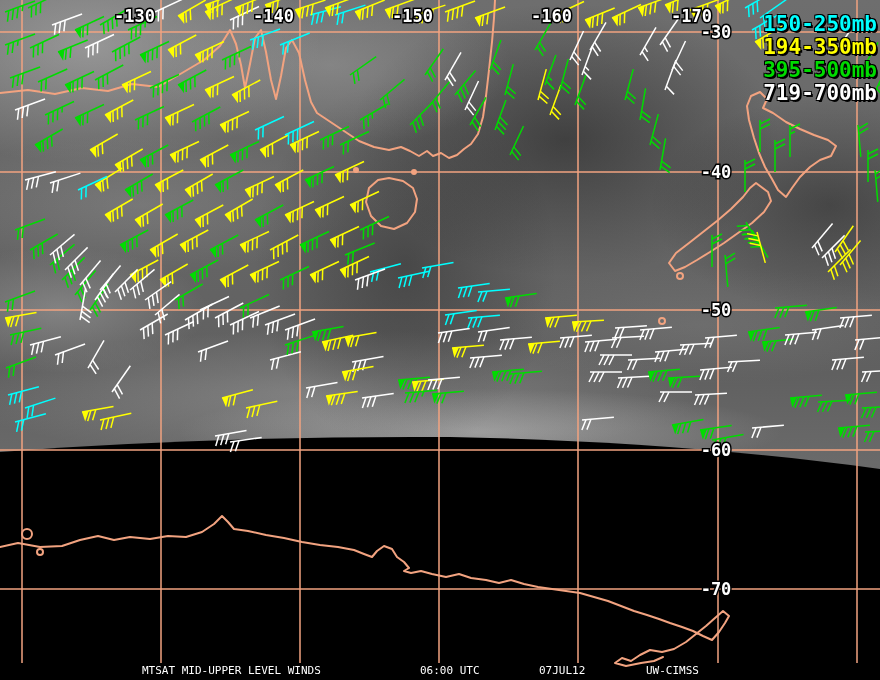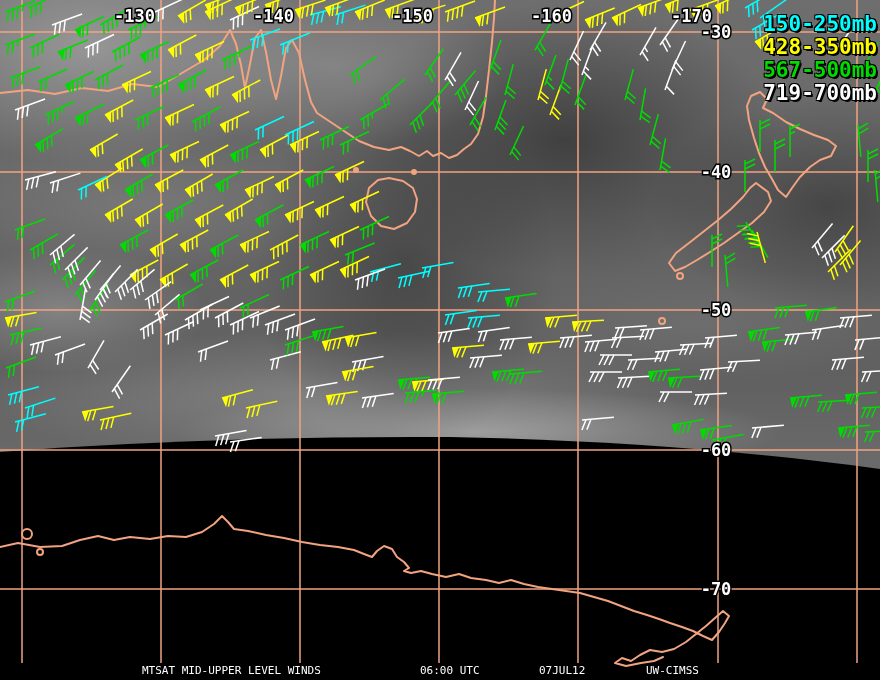--- a/index.html
+++ b/index.html
@@ -1736,22 +1736,22 @@
         <text x="712" y="22" text-anchor="end" class="glabel">-170</text>
         <text x="716" y="38" text-anchor="middle" class="glabel">-30</text>
         <text x="716" y="178" text-anchor="middle" class="glabel">-40</text>
         <text x="716" y="316" text-anchor="middle" class="glabel">-50</text>
         <text x="716" y="456" text-anchor="middle" class="glabel">-60</text>
         <text x="716" y="595" text-anchor="middle" class="glabel">-70</text>
       </g>
     </svg>
   <div id="legend">
       <div style="color: rgb(0, 255, 255);">150-250mb</div>
-      <div style="color: rgb(255, 255, 0);">428-350mb</div>
-      <div style="color: rgb(0, 220, 0);">567-500mb</div>
+      <div style="color: rgb(255, 255, 0);">194-350mb</div>
+      <div style="color: rgb(0, 220, 0);">395-500mb</div>
       <div style="color: rgb(255, 255, 255);">719-700mb</div>
     </div>
   <div id="caption">
     <span style="left: 142px;">MTSAT MID-UPPER LEVEL WINDS</span>
     <span style="left: 420px;">06:00 UTC</span>
     <span style="left: 539px;">07JUL12</span>
     <span style="left: 646px;">UW-CIMSS</span>
   </div>
 </div>
 

